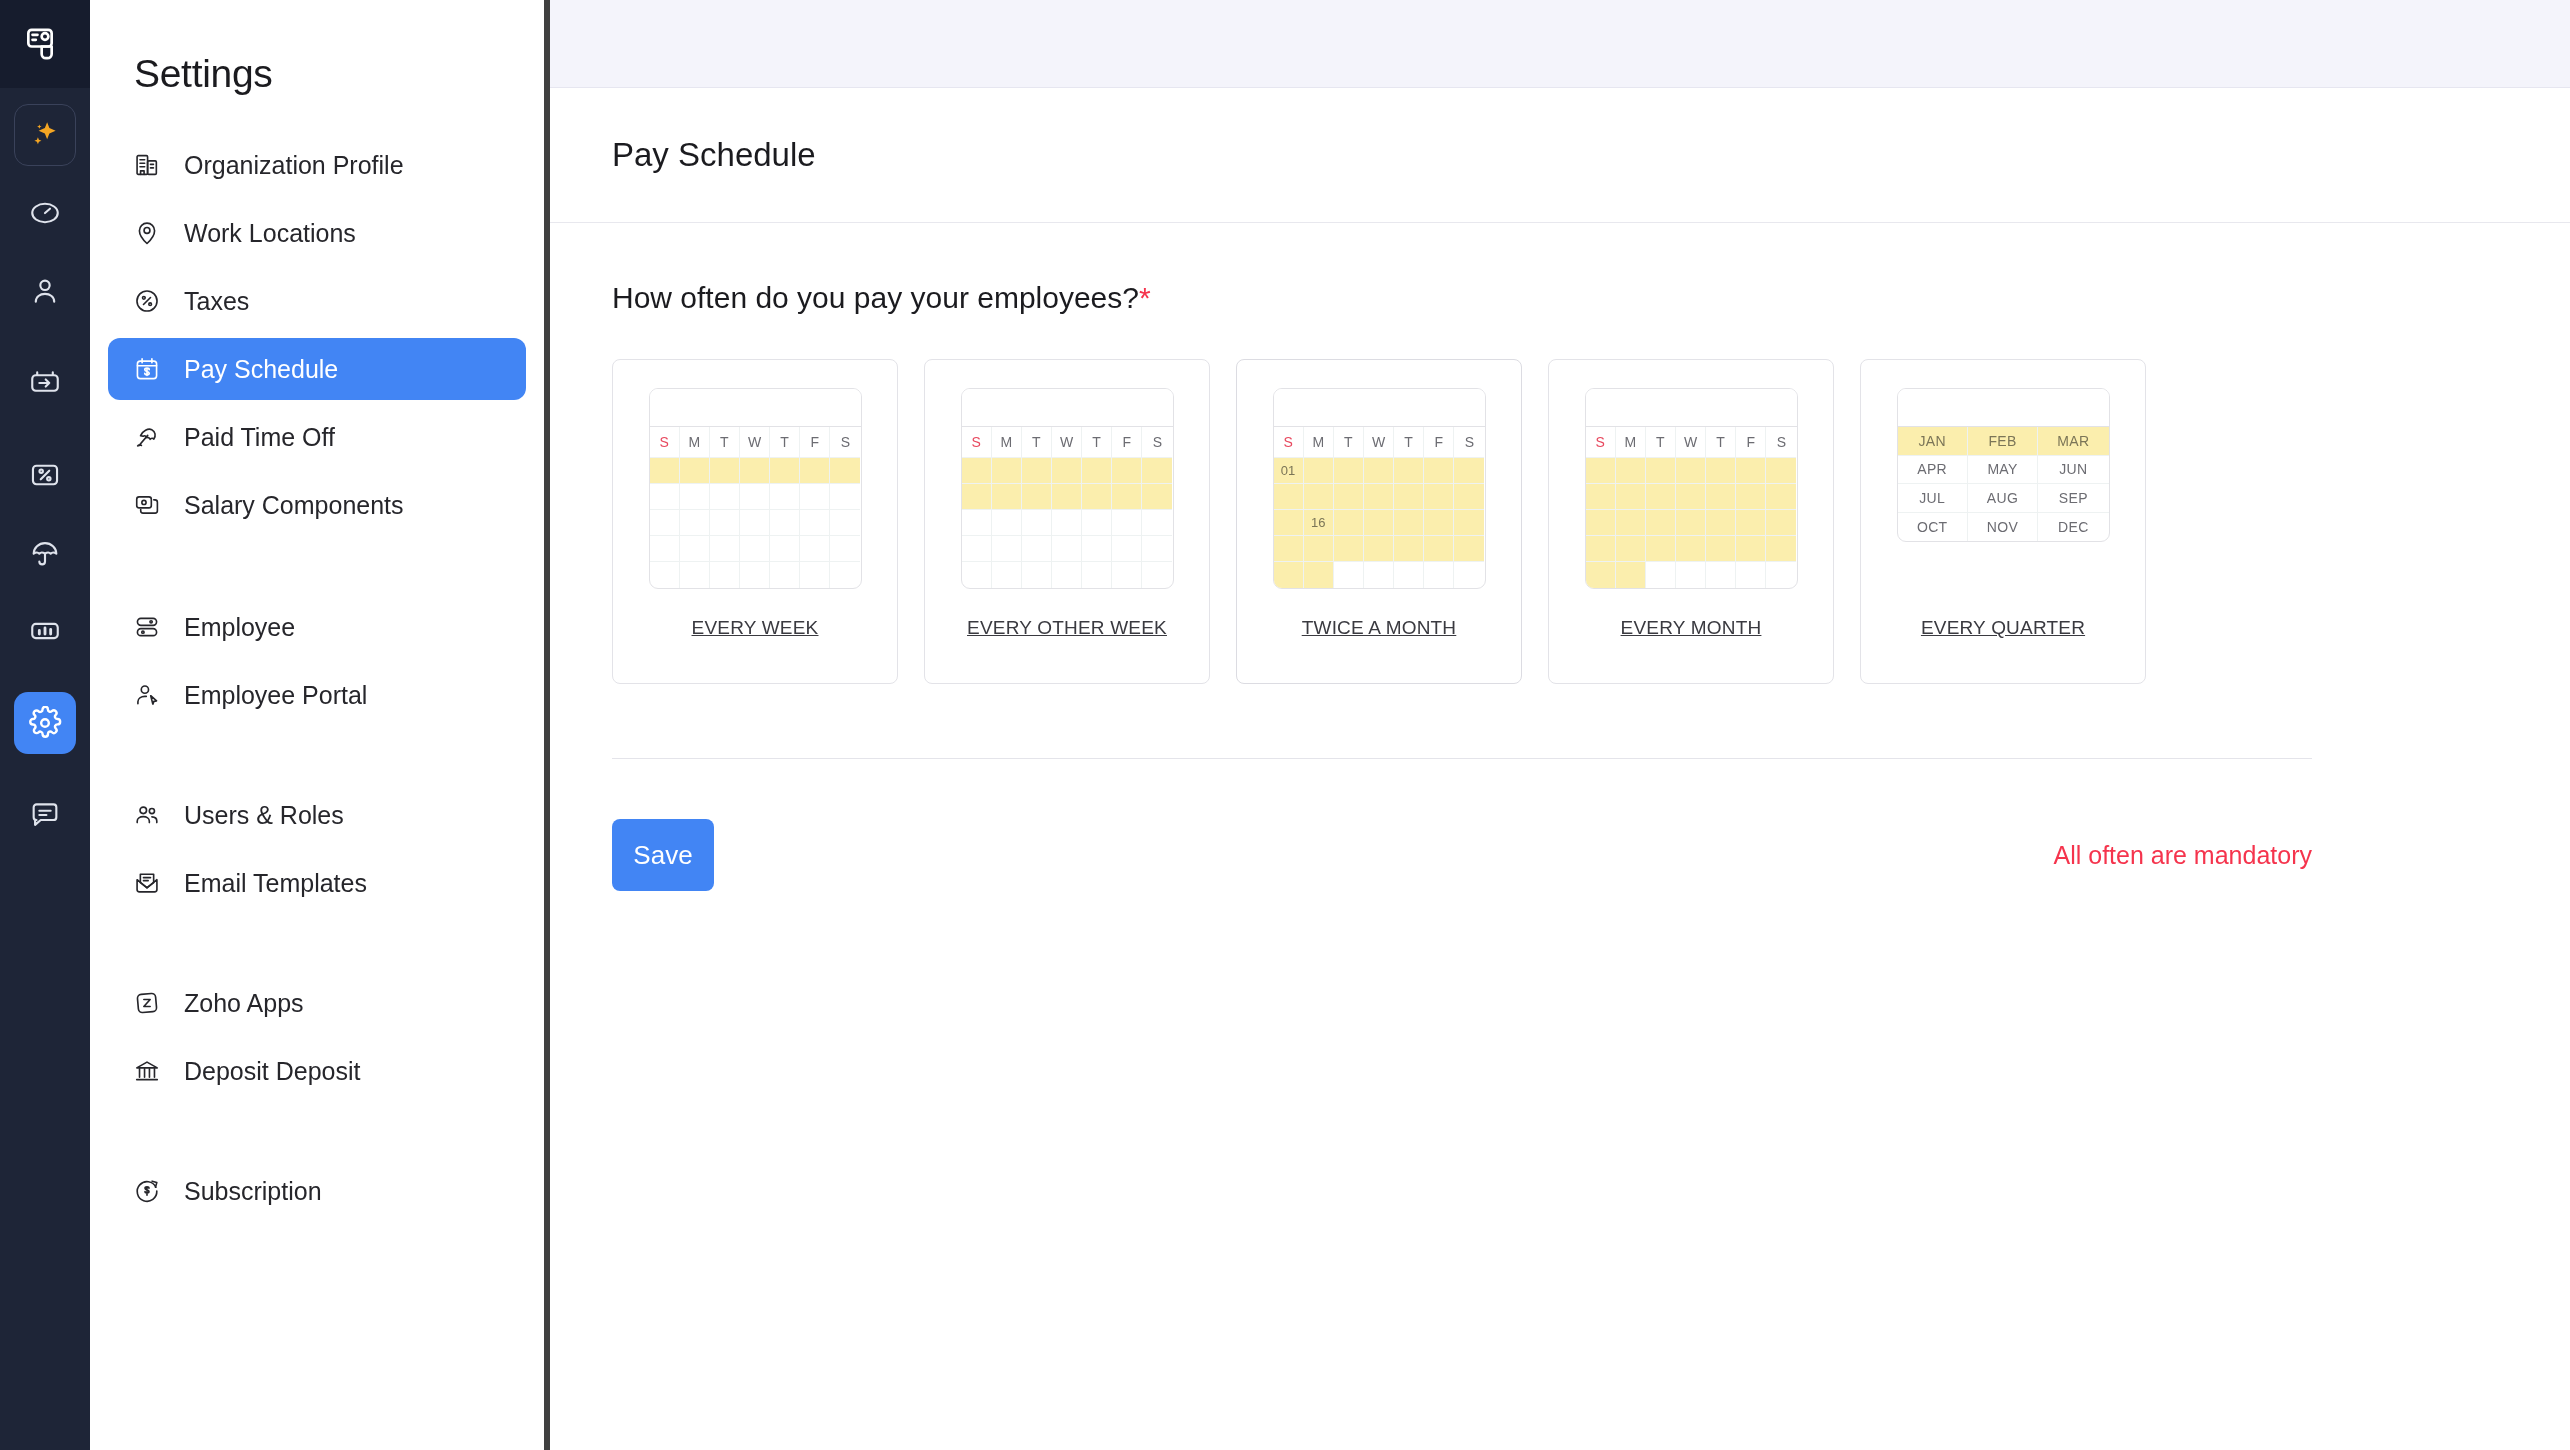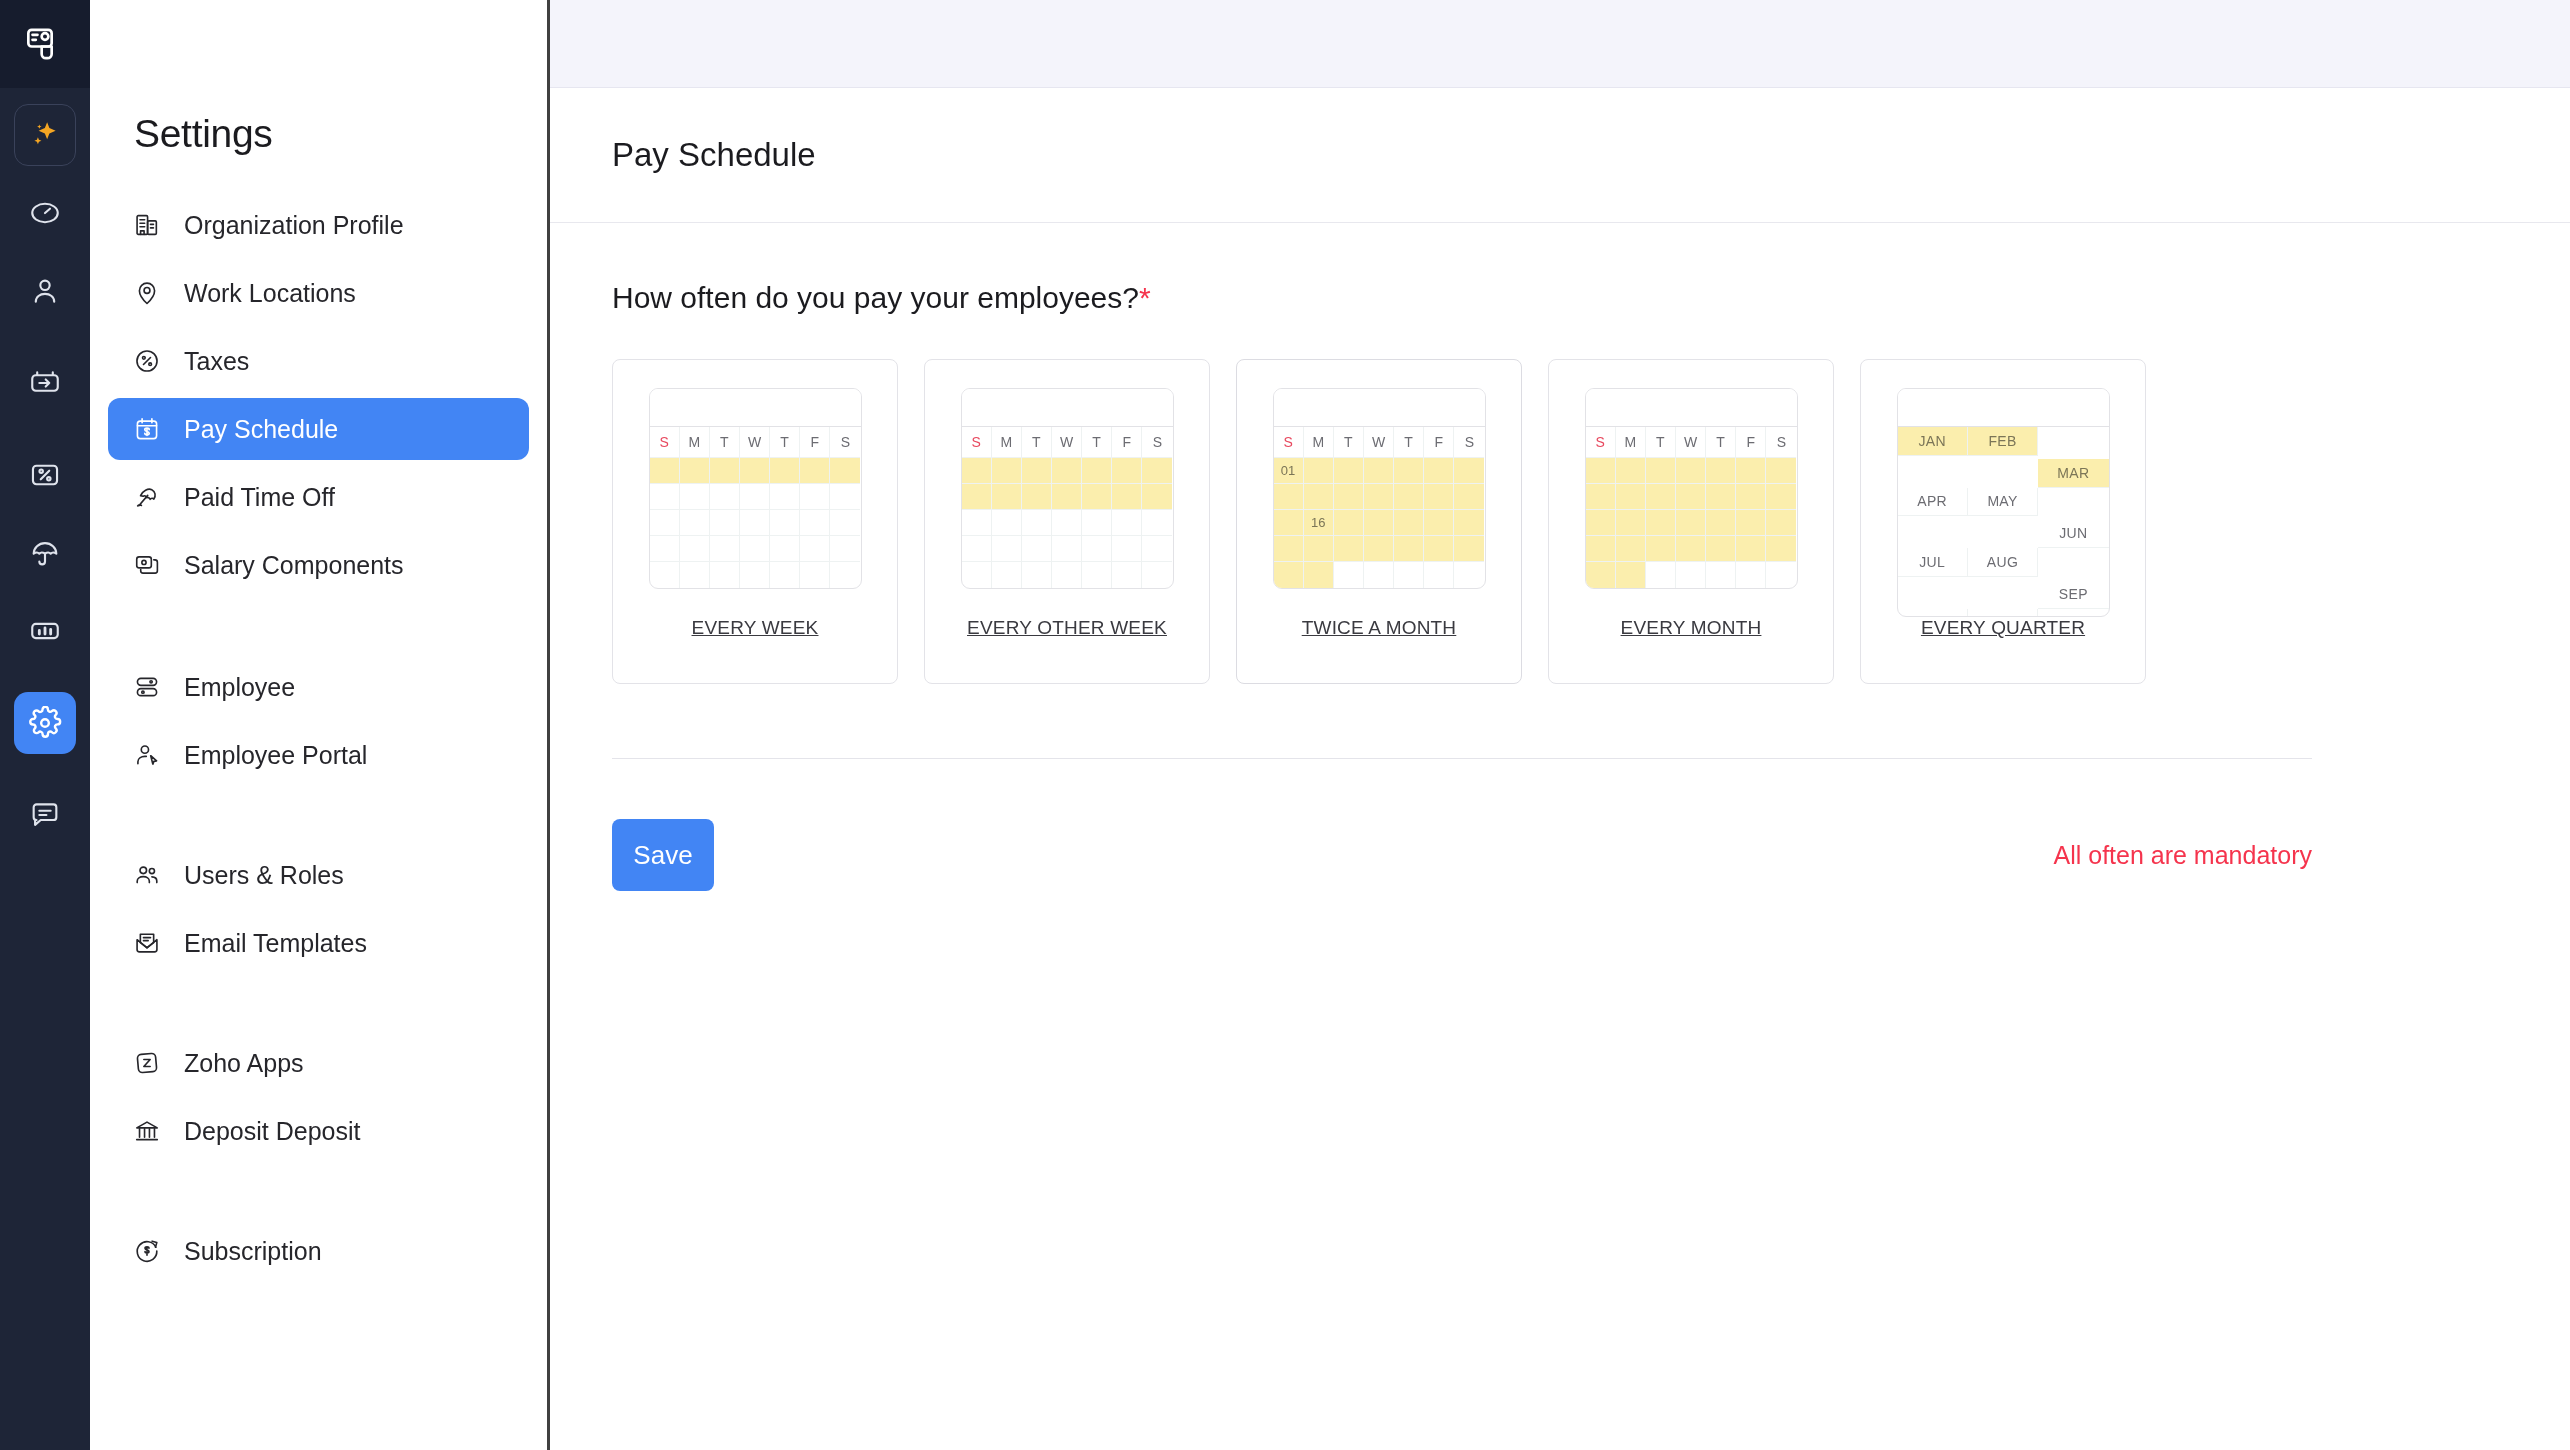--- a/index.html
+++ b/index.html
@@ -39,22 +39,22 @@
     width: 2480px; height: 88px;
     background: #f4f4fb;
     border-bottom: 1px solid #e6e6f0;
     z-index: 1;
   }
 
   
   .settings-pane {
     width: 460px; min-width: 460px; height: 1450px;
     background: #ffffff;
-    border-right: 3px solid #404040;
-    padding-top: 112px;
+    border-right: 6px solid #404040;
+    padding-top: 52px;
     position: relative; z-index: 3;
   }
   .settings-title {
     font-size: 39px; font-weight: 400; color: #1b1b1f;
     padding: 0 0 0 44px; margin-bottom: 38px; letter-spacing: -0.3px;
   }
   .nav-list { padding: 0 18px; }
   .nav-item {
     display: flex; align-items: center;
     height: 62px; padding: 0 22px;
@@ -110,21 +110,21 @@
   .cal-cell.hl { background: #fbeead; color: #7b7557; }
   .cal-row-last .cal-cell { border-bottom: none; }
 
   
   .qgrid { display: grid; grid-template-columns: repeat(3, 1fr); }
   .qcell {
     height: 28.5px; border-right: 1px solid #eef2f2; border-bottom: 1px solid #eef2f2;
     display: flex; align-items: center; justify-content: center;
     font-size: 14px; color: #6c6c72; letter-spacing: 0.3px;
   }
-  .qcell:nth-child(3n) { border-right: none; margin-top: 32px; }
+  .qcell:nth-child(3n) { border-right: none; }
   .qcell.hl { background: #fbeead; color: #7b7557; text-align: right; }
   .qrow-last .qcell { border-bottom: none; }
 
   .card-label {
     margin-top: auto; margin-bottom: 44px;
     font-size: 19px; color: #3a3a40; letter-spacing: 0.2px; white-space: nowrap; text-decoration: underline;
   }
 
   .divider {
     margin-top: 74px; width: 1700px; height: 1px; background: #e4e4ea;

